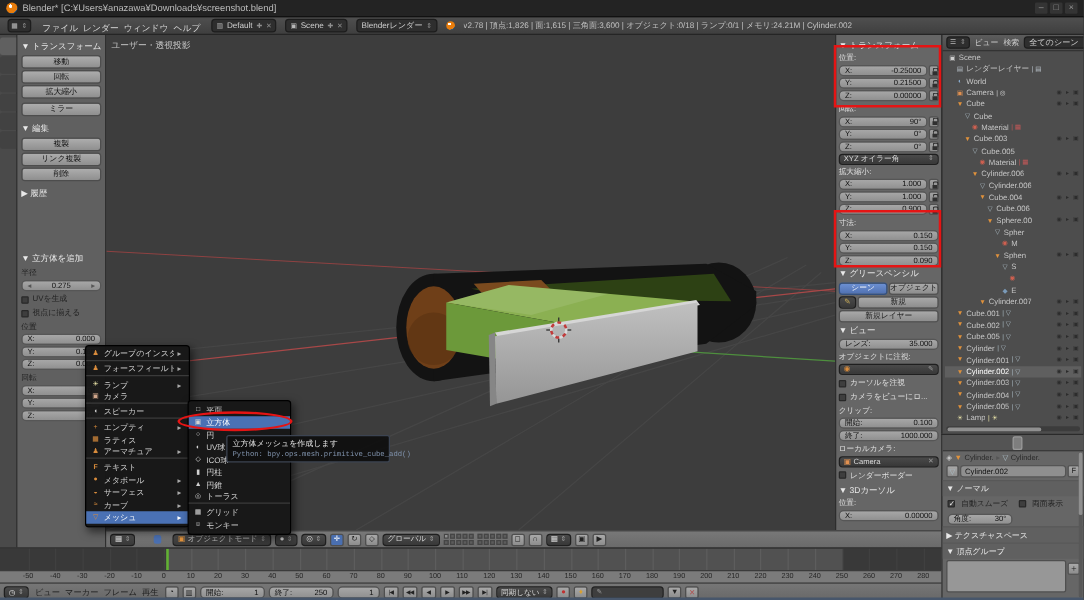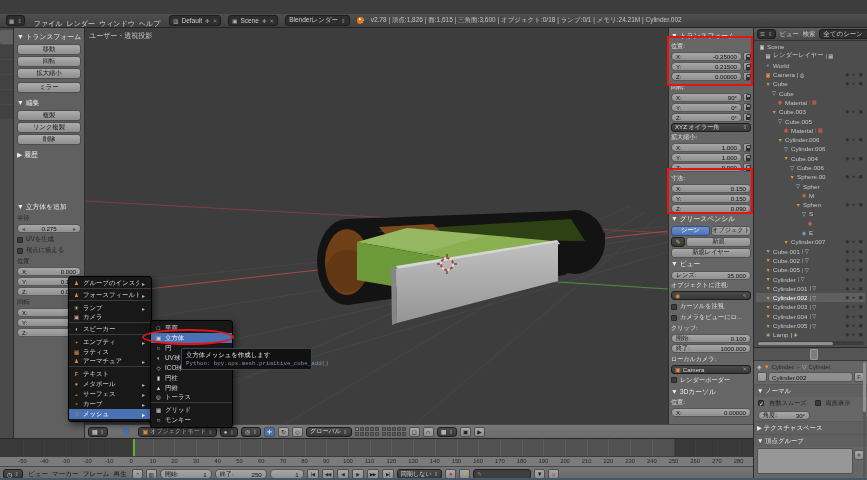--- a/index.html
+++ b/index.html
@@ -183,20 +183,29 @@
 .ic-scene{color:#cfcfcf}.ic-renderlayer,.ic-image{color:#b8c0c8}.ic-world{color:#88aacc}
 .ic-camera-obj{color:#e09050}.ic-camera-data{color:#cfcfcf}
 .ic-mesh-obj{color:#e0923c}.ic-mesh-data{color:#a8b8c0}
 .ic-material{color:#d06050}.ic-texture{color:#c05858}.ic-modifier{color:#7a9ab8}
 </style>
 </head>
 <body>
 
 <div id="app">
 
+  <div id="titlebar">
+    <span class="blogo"></span>
+    <span id="tb-title">Blender* [C:¥Users¥anazawa¥Downloads¥screenshot.blend]</span>
+    <span id="winbtns">
+      <span class="wbtn">–</span>
+      <span class="wbtn">□</span>
+      <span class="wbtn">×</span>
+    </span>
+  </div>
 
   <div id="topheader">
     <span class="hsel" style="padding:0 2px">
         <span class="hic">▦</span>
         <span class="mini">⇕</span>
       </span>
     <span>
       
     <span class="hmenu">ファイル</span><span class="hmenu">レンダー</span><span class="hmenu">ウィンドウ</span><span class="hmenu">ヘルプ</span></span>
     <span class="hsel">

